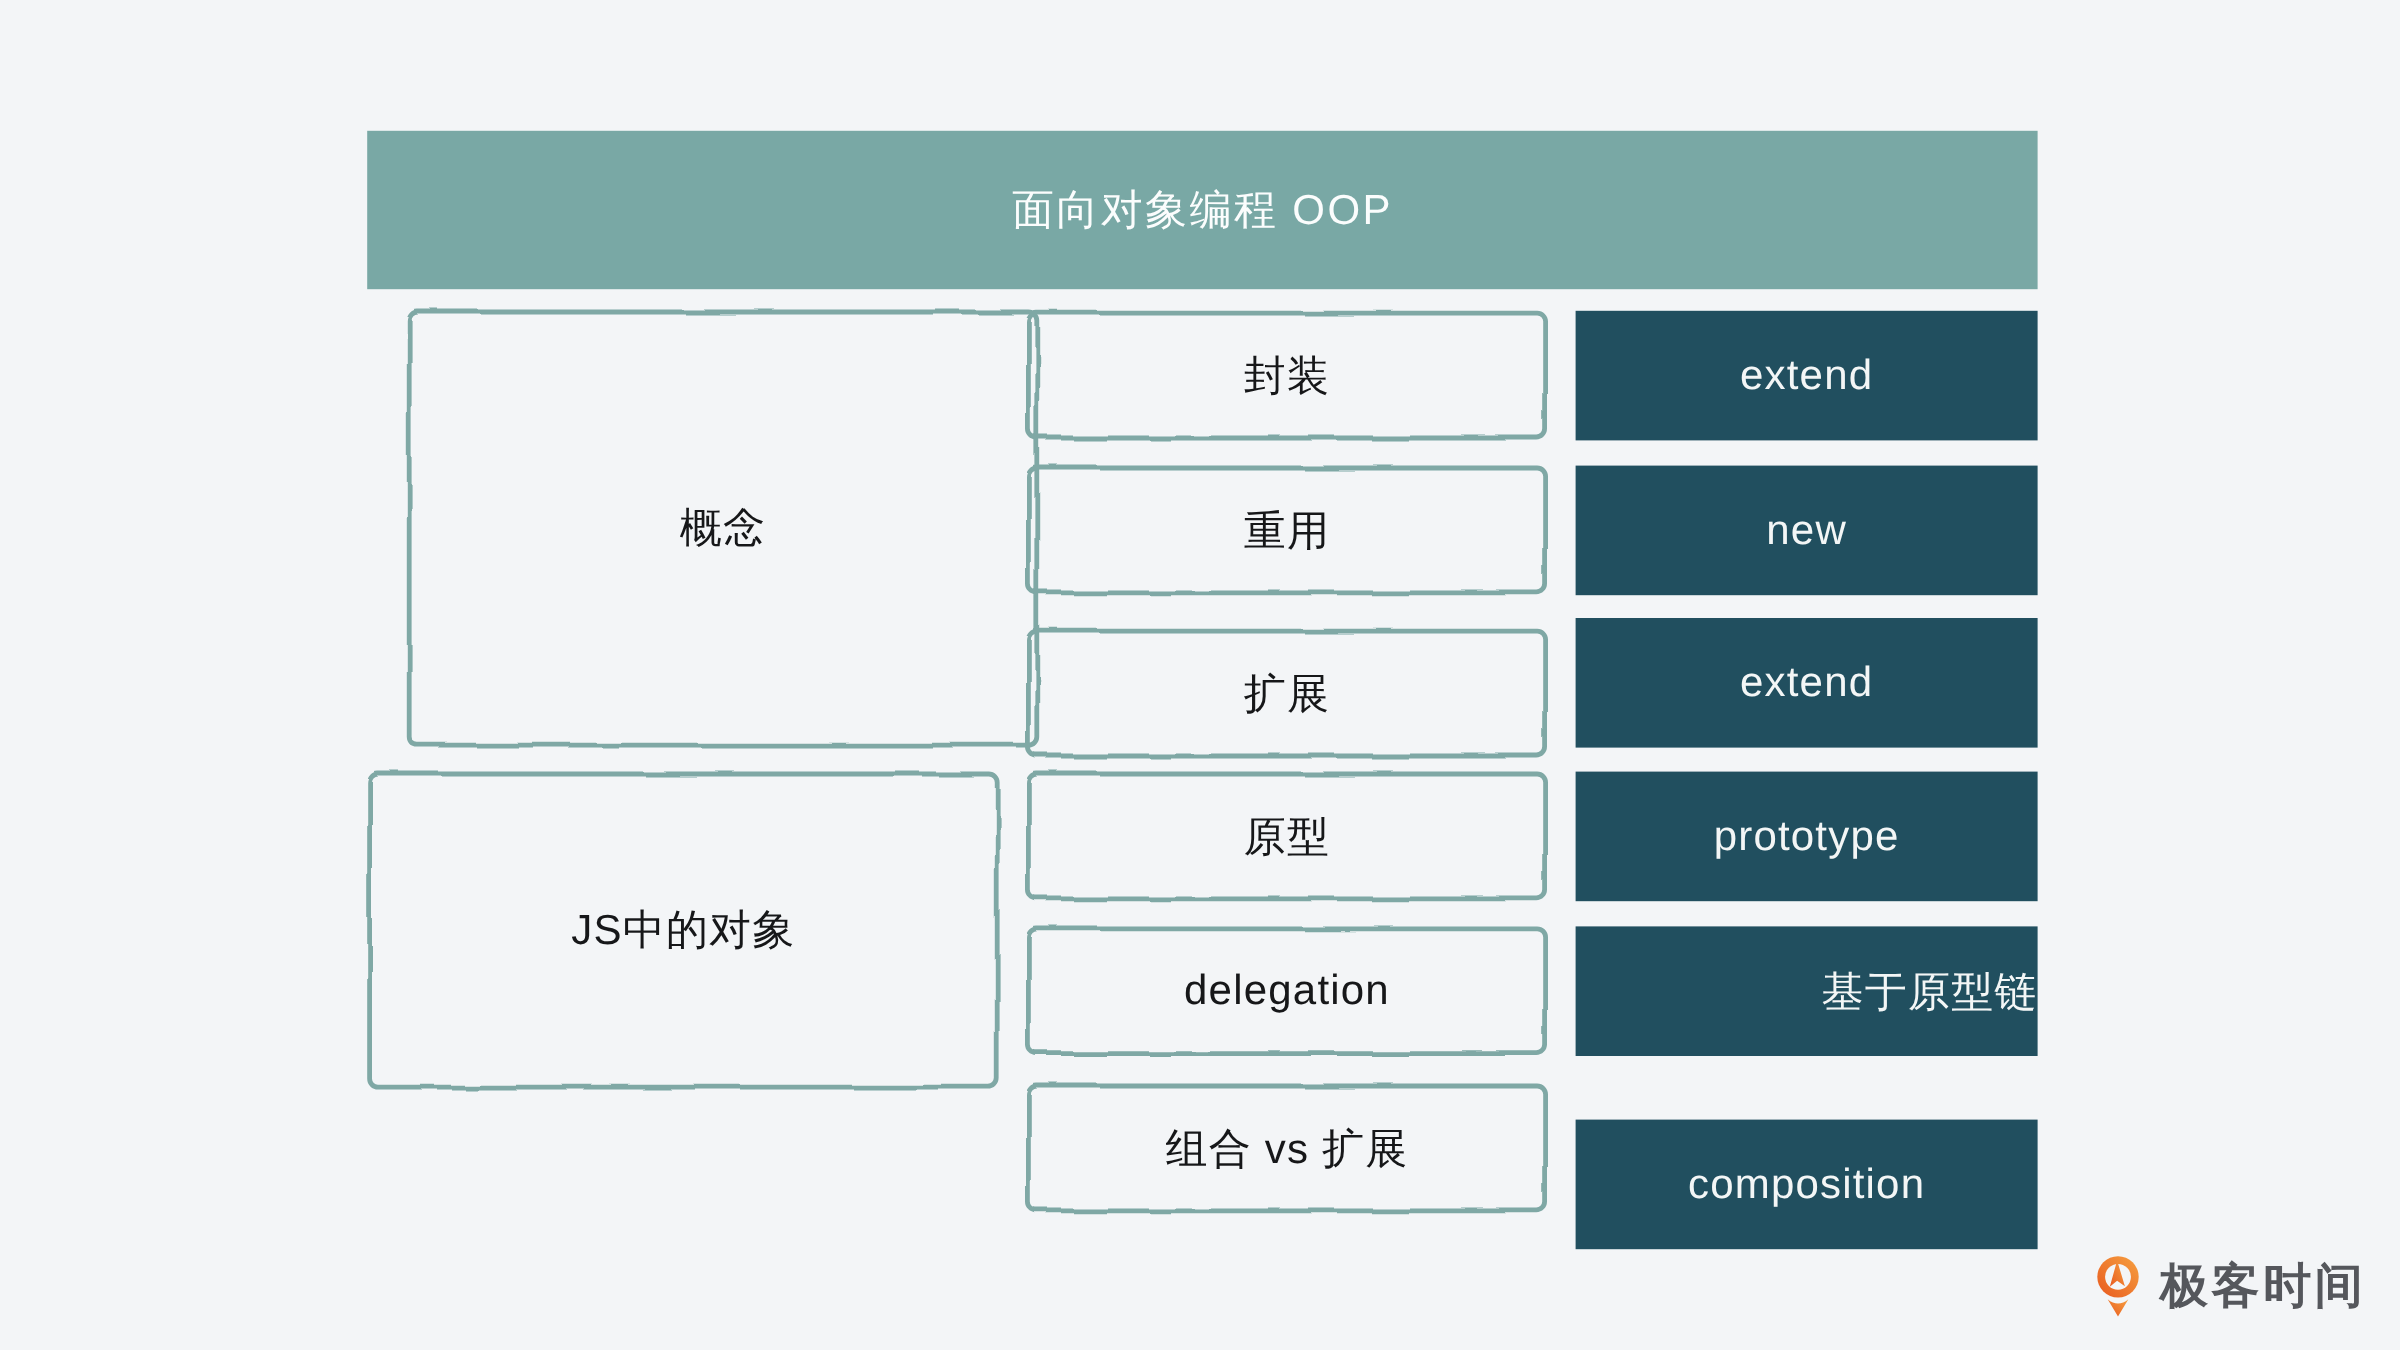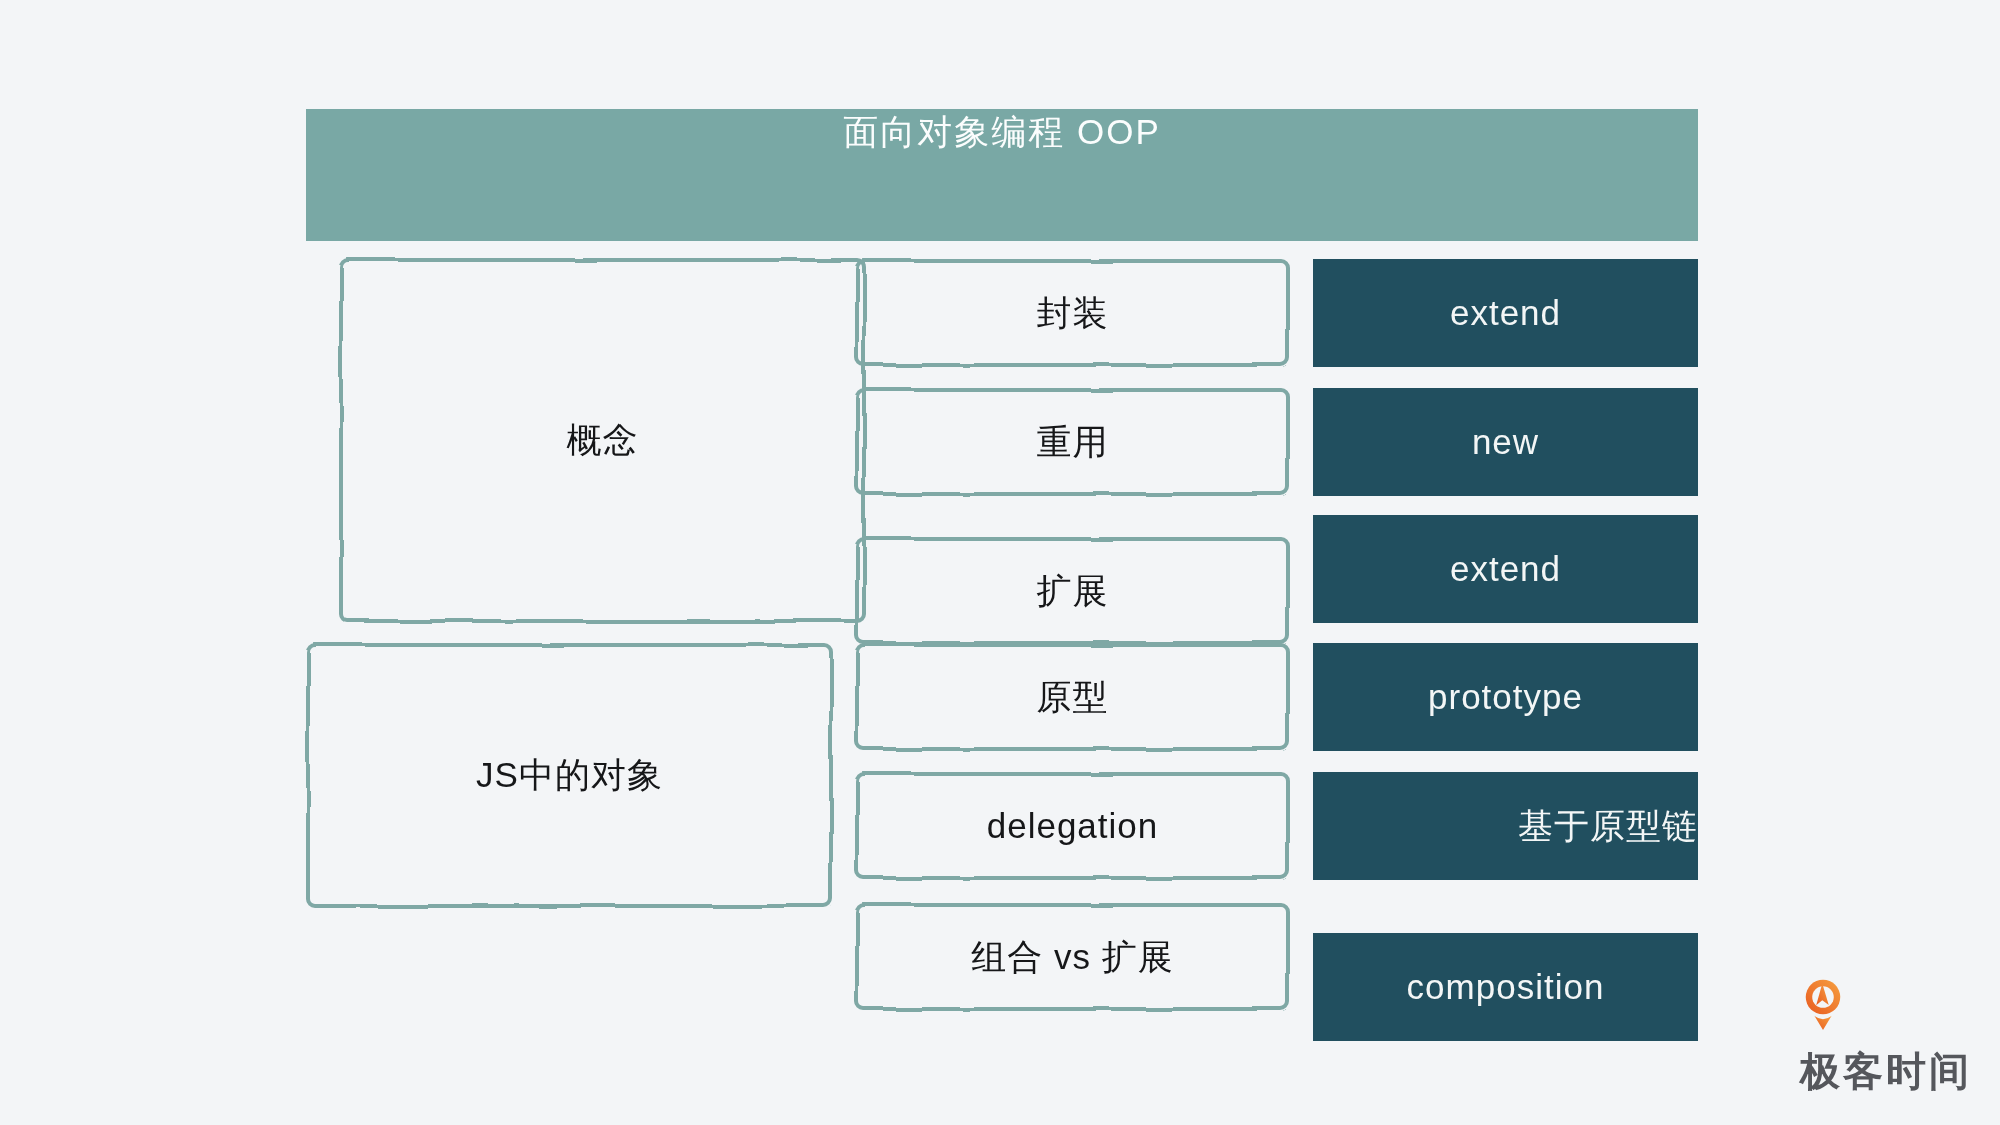--- a/index.html
+++ b/index.html
@@ -14,42 +14,42 @@
   }
   *{box-sizing:border-box;}
   html,body{margin:0;padding:0;background:var(--bg);}
   .canvas{
     position:relative;width:2000px;height:1125px;background:var(--bg);
     font-family:"Liberation Sans",sans-serif;overflow:hidden;
   }
   
   .titlebar{
     position:absolute;left:306px;top:109px;width:1392px;height:132px;
-    background:var(--sage);display:flex;align-items:flex-start;justify-content:center;
+    background:var(--sage);display:flex;align-items:center;justify-content:center;
   }
   .titlebar .t{color:var(--header-text);font-size:35px;font-weight:300;letter-spacing:2px;}
   
   .sketchbox{position:absolute;display:flex;align-items:center;justify-content:center;}
   .sketchbox .edge{
     position:absolute;inset:0;border:4.5px solid var(--sketch);
     border-radius:9px;filter:url(#squiggle);
   }
   .sketchbox .lbl{position:relative;color:var(--ink);font-size:35px;font-weight:300;letter-spacing:1px;}
   
   .darkbox{
     position:absolute;background:var(--dark);
     display:flex;align-items:center;justify-content:center;
   }
   .darkbox .lbl{color:var(--dark-text);font-size:35px;font-weight:300;letter-spacing:1px;}
   
   .col-left{left:306px;width:527px;}
   .col-mid{left:855px;width:435px;height:108px;}
   .col-right{left:1313px;width:385px;height:108px;}
   
-  .logo{position:absolute;right:28px;bottom:26px;display:flex;align-items:flex-start;gap:12px;flex-direction:column;}
+  .logo{position:absolute;right:28px;bottom:26px;display:flex;align-items:flex-end;gap:12px;}
   .logo .txt{font-size:40px;font-weight:600;color:var(--logo-gray);letter-spacing:3px;}
   .svgdefs{position:absolute;width:0;height:0;}
 </style>
 </head>
 <body>
 
 <svg class="svgdefs" aria-hidden="true">
   <filter id="squiggle">
     <feTurbulence type="fractalNoise" baseFrequency="0.015" numOctaves="2" seed="7" result="n"></feTurbulence>
     <feDisplacementMap in="SourceGraphic" in2="n" scale="5"></feDisplacementMap>
@@ -72,21 +72,21 @@
   </div>
 
   <div class="sketchbox col-mid" style="top:388px;">
     <div class="edge"></div>
     <span class="lbl">重用</span>
   </div>
   <div class="sketchbox col-mid" style="top:259px;">
     <div class="edge"></div>
     <span class="lbl">封装</span>
   </div>
-  <div class="sketchbox col-mid" style="top:537px;">
+  <div class="sketchbox col-mid" style="top:524px;">
     <div class="edge"></div>
     <span class="lbl">扩展</span>
   </div>
   <div class="sketchbox col-mid" style="top:643px;">
     <div class="edge"></div>
     <span class="lbl">原型</span>
   </div>
   <div class="sketchbox col-mid" style="top:772px;">
     <div class="edge"></div>
     <span class="lbl">delegation</span>

